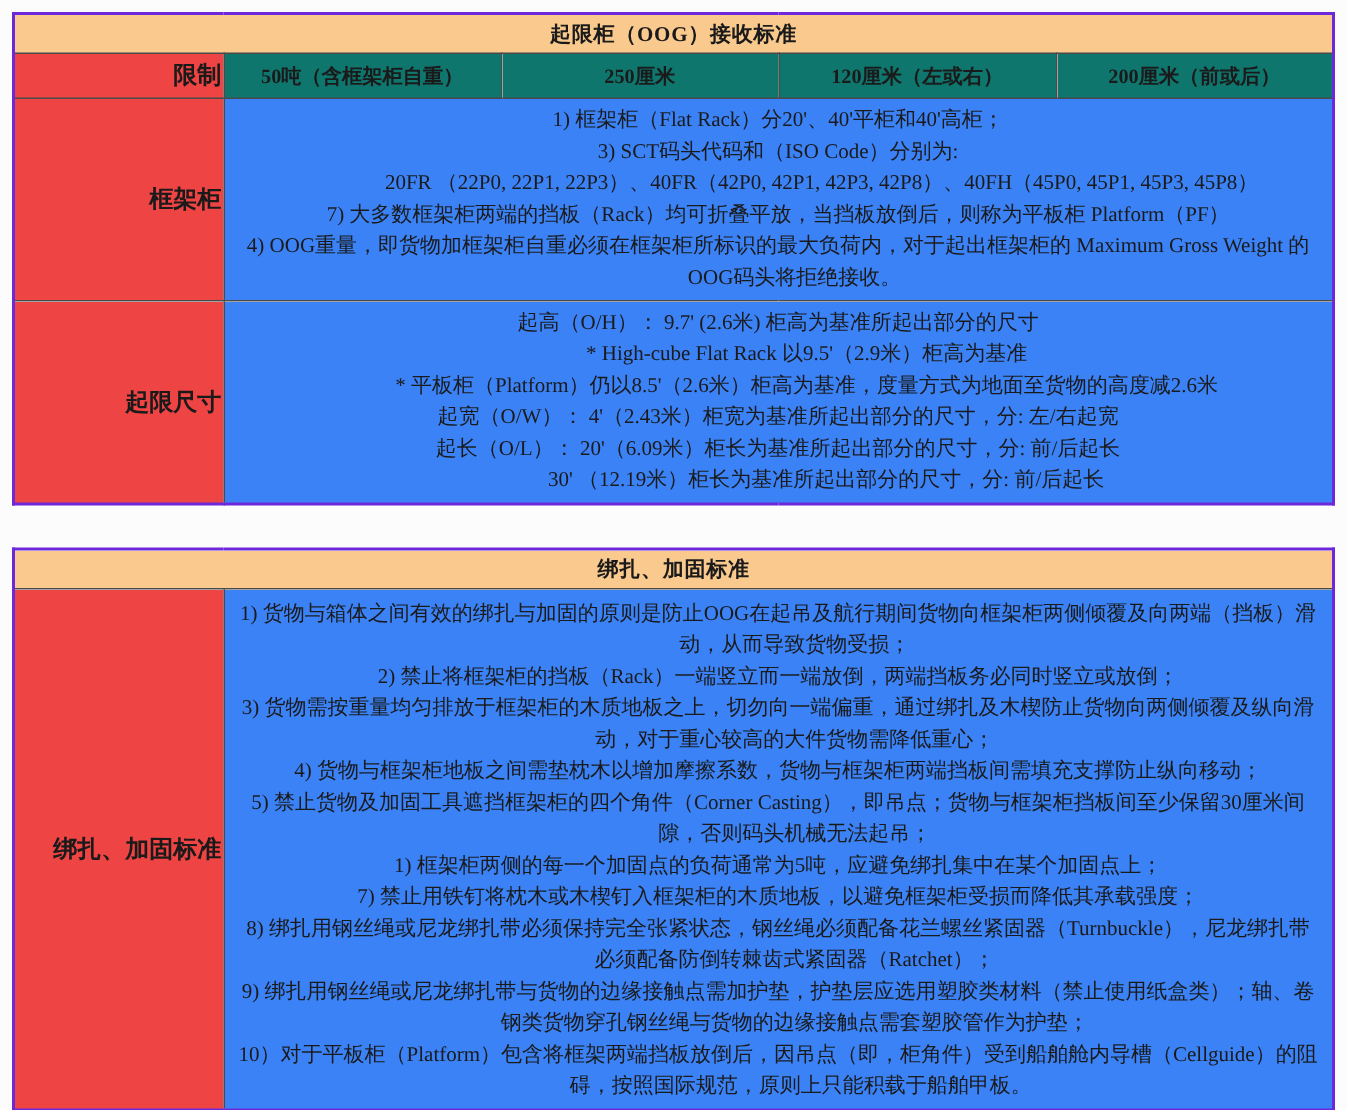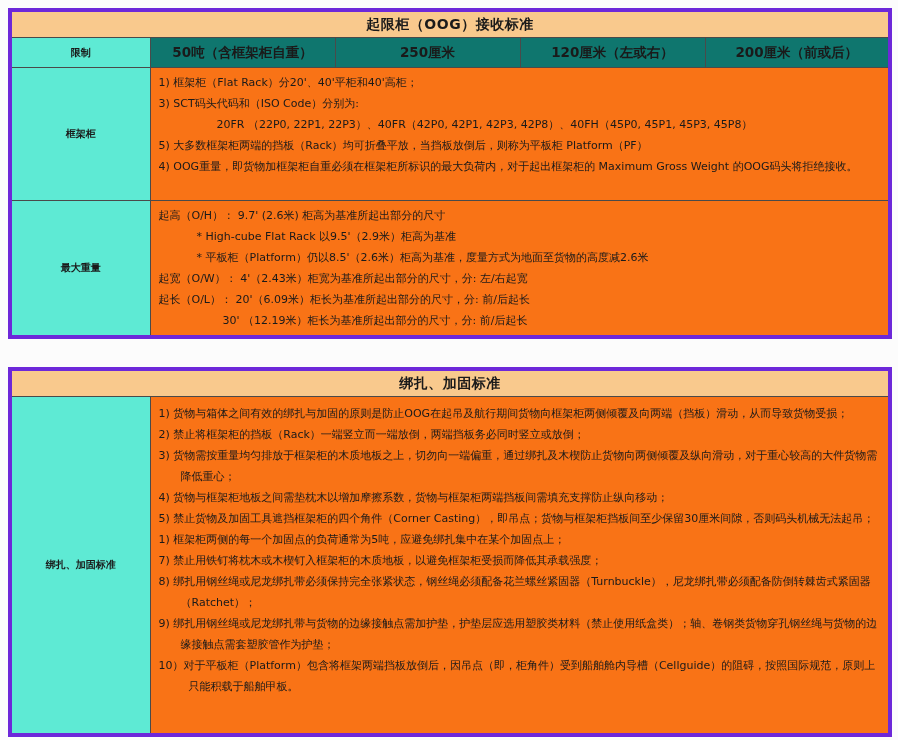--- a/index.html
+++ b/index.html
@@ -9,21 +9,21 @@
     font-family:"DejaVu Sans","Liberation Sans",sans-serif;
     color:#1a1a1a;
     -webkit-font-smoothing:antialiased;
   }
   .page{padding:8px 8px 0 8px;}
   table{
     border-collapse:collapse;
     width:882px;
     table-layout:fixed;
   }
-  table.tbl{border:4px solid #6d28d9;}
+  table.tbl{border:2px solid #6d28d9;font-family:Liberation Serif, serif;}
   td{
     border:1px solid #4a4a4a;
     vertical-align:middle;
     overflow:hidden;
   }
   .title-cell{
     background:#f9c98d;
     font-weight:700;
     font-size:14px;
     text-align:center;
@@ -31,39 +31,39 @@
     letter-spacing:.5px;
   }
   .hdr-cell{
     background:#a7d1f3;
     font-weight:700;
     font-size:13.5px;
     text-align:center;
     height:27px;
   }
   .label-cell{
-    background:#5eead4;
+    background:#ef4444;
     font-weight:700;
-    font-size:10px;
-    text-align:center;
+    font-size:16px;
+    text-align:right;
   }
   .value-cell{
     background:#0f766e;
     font-weight:700;
     font-size:13.5px;
     text-align:center;
     height:27px;
   }
   .content-cell{
-    background:#f97316;
+    background:#3b82f6;
     padding:4px 8px 4px 8px;
-    font-size:11px;
+    font-size:14px;
     line-height:21px;
     vertical-align:top;
-    text-align:left;
+    text-align:center;
   }
   .content-cell.tall{padding-top:6px;}
   .line{white-space:normal;}
   .hang{padding-left:22px;text-indent:-22px;}
   .hang10{padding-left:30px;text-indent:-30px;}
   .ind-sub{padding-left:58px;}
   .ind-star{padding-left:38px;}
   .ind-40{padding-left:64px;}
   .gap{height:28px;}
   .flat-rack-row-height{height:130px;}
@@ -93,26 +93,26 @@
       <td class="value-cell">250厘米</td>
       <td class="value-cell">120厘米（左或右）</td>
       <td class="value-cell">200厘米（前或后）</td>
     </tr>
     <tr>
       <td class="label-cell flat-rack-row-height">框架柜</td>
       <td class="content-cell" colspan="4">
         <div class="line hang">1) 框架柜（Flat Rack）分20'、40'平柜和40'高柜；</div>
         <div class="line hang">3) SCT码头代码和（ISO Code）分别为:</div>
         <div class="line ind-sub">20FR （22P0, 22P1, 22P3）、40FR（42P0, 42P1, 42P3, 42P8）、40FH（45P0, 45P1, 45P3, 45P8）</div>
-        <div class="line hang">5) 大多数框架柜两端的挡板（Rack）均可折叠平放，当挡板放倒后，则称为平板柜 Platform（PF）</div>
+        <div class="line hang">7) 大多数框架柜两端的挡板（Rack）均可折叠平放，当挡板放倒后，则称为平板柜 Platform（PF）</div>
         <div class="line hang">4) OOG重量，即货物加框架柜自重必须在框架柜所标识的最大负荷内，对于起出框架柜的 Maximum Gross Weight 的OOG码头将拒绝接收。</div>
       </td>
     </tr>
     <tr>
-      <td class="label-cell dim-row-height">最大重量</td>
+      <td class="label-cell dim-row-height">起限尺寸</td>
       <td class="content-cell" colspan="4">
         <div class="line">起高（O/H）： 9.7' (2.6米) 柜高为基准所起出部分的尺寸</div>
         <div class="line ind-star">* High-cube Flat Rack  以9.5'（2.9米）柜高为基准</div>
         <div class="line ind-star">*  平板柜（Platform）仍以8.5'（2.6米）柜高为基准，度量方式为地面至货物的高度减2.6米</div>
         <div class="line">起宽（O/W）： 4'（2.43米）柜宽为基准所起出部分的尺寸，分: 左/右起宽</div>
         <div class="line">起长（O/L）： 20'（6.09米）柜长为基准所起出部分的尺寸，分: 前/后起长</div>
         <div class="line ind-40">30' （12.19米）柜长为基准所起出部分的尺寸，分: 前/后起长</div>
       </td>
     </tr>
   </tbody>

